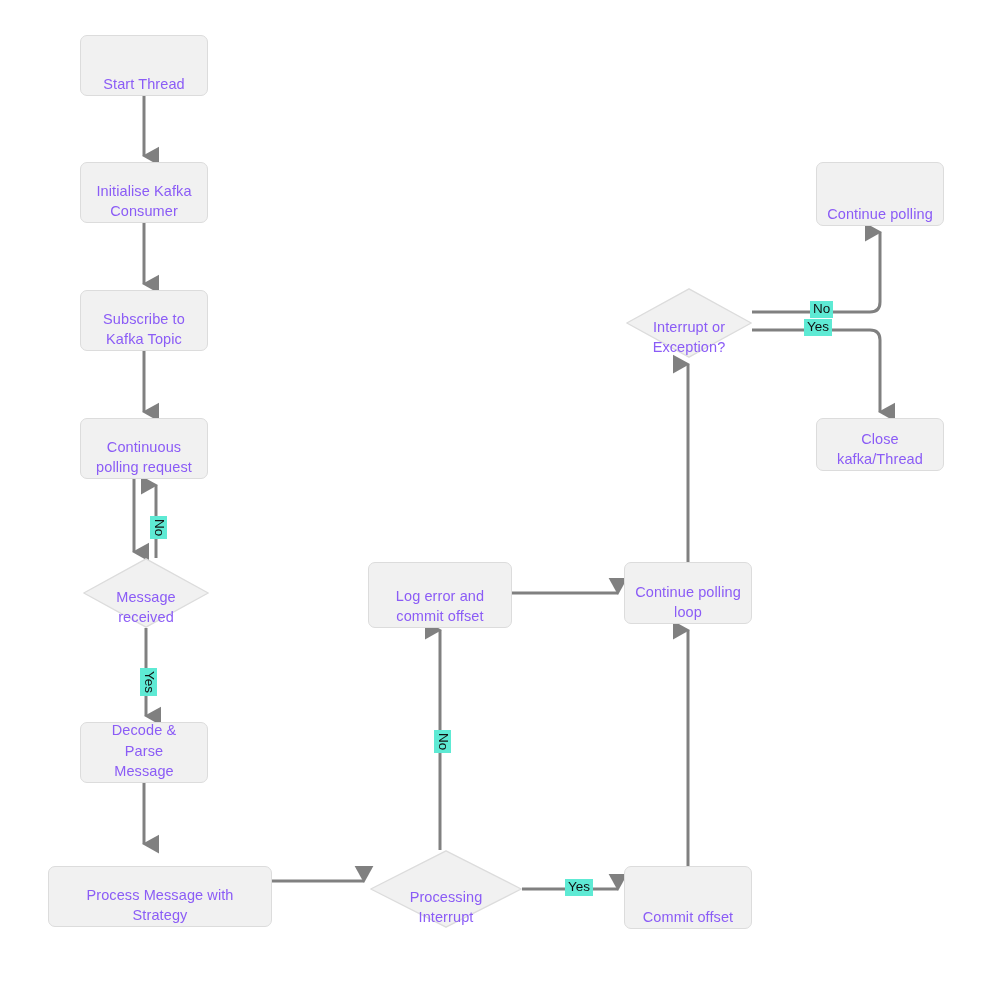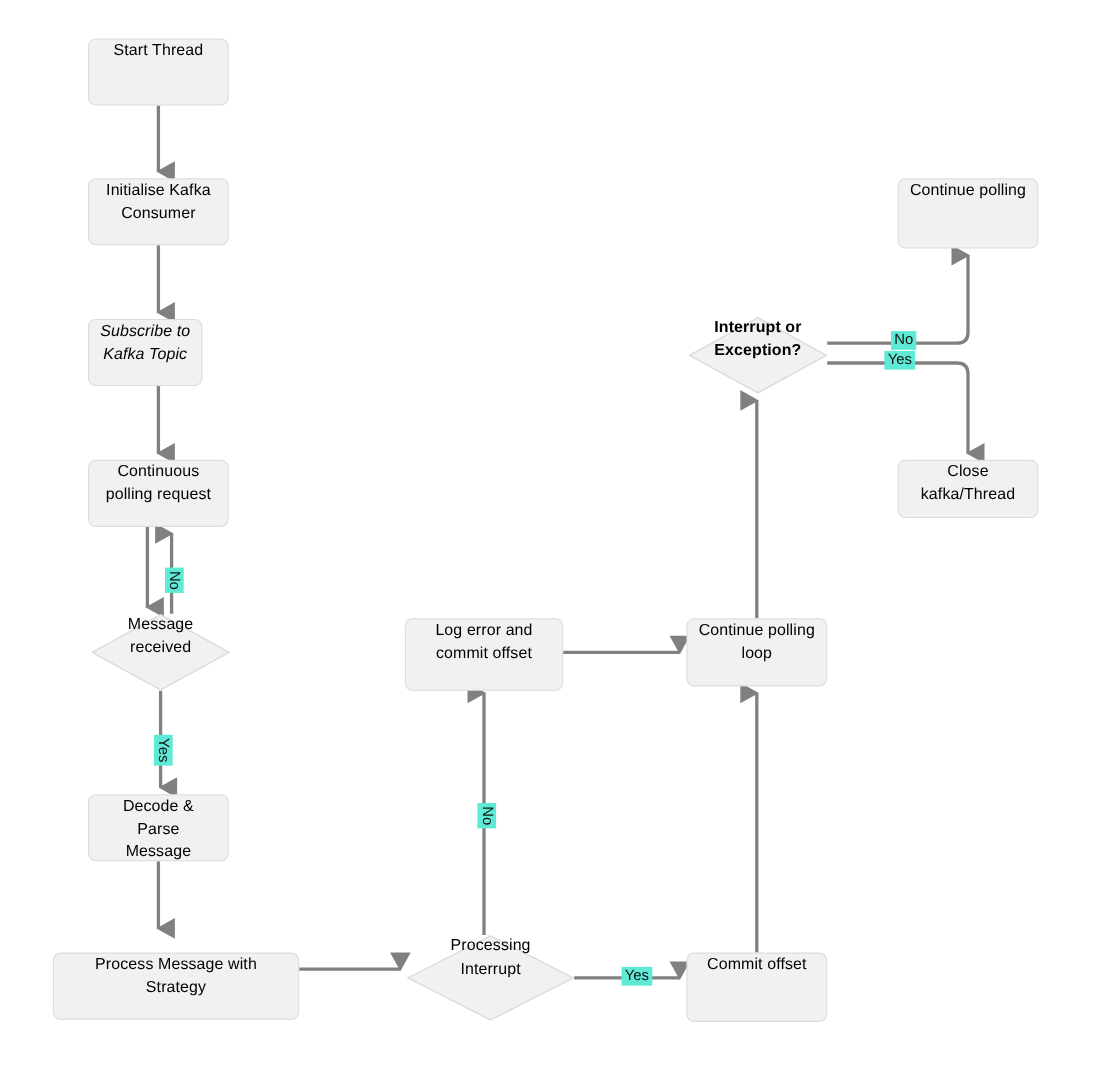--- a/index.html
+++ b/index.html
@@ -24,26 +24,26 @@
     left: 0;
     top: 0;
     width: 998px;
     height: 984px;
     pointer-events: none;
   }
   .node {
     position: absolute;
     box-sizing: border-box;
     display: flex;
-    align-items: flex-start;
+    align-items: flex-end;
     justify-content: center;
     text-align: center;
     font-size: 14.5px;
     line-height: 1.42;
-    color: #000000;
+    color: #8b5cf6;
     letter-spacing: 0.1px;
   }
   .node.box {
     background: #f1f1f1;
     border: 1px solid #dcdcdc;
     border-radius: 7px;
   }
   .node.box .label {
     padding: 0 10px;
     white-space: pre-line;
@@ -110,21 +110,21 @@
   </svg>
 
   <div id="nodes-layer">
       <div class="node box" style="left: 80px; top: 35px; width: 128px; height: 61px;">
         <div class="label">Start Thread</div>
       </div>
       <div class="node box" style="left: 80px; top: 162px; width: 128px; height: 61px;">
         <div class="label">Initialise Kafka
 Consumer</div>
       </div>
-      <div class="node box" style="left: 80px; top: 290px; width: 104px; height: 61px; font-style: italic;">
+      <div class="node box" style="left: 80px; top: 290px; width: 128px; height: 61px;">
         <div class="label">Subscribe to
 Kafka Topic</div>
       </div>
       <div class="node box" style="left: 80px; top: 418px; width: 128px; height: 61px;">
         <div class="label">Continuous
 polling request</div>
       </div>
       <div class="node diamond" style="left: 83px; top: 558px; width: 126px; height: 70px;">
         <svg class="dia-shape" viewBox="0 0 126 70" preserveAspectRatio="none">
           <polygon points="63,0.8 125.2,35 63,69.2 0.8,35" fill="#f1f1f1" stroke="#dcdcdc" stroke-width="1.4" stroke-linejoin="round"></polygon>
@@ -151,21 +151,21 @@
         <div class="label">Log error and
 commit offset</div>
       </div>
       <div class="node box" style="left: 624px; top: 866px; width: 128px; height: 63px;">
         <div class="label">Commit offset</div>
       </div>
       <div class="node box" style="left: 624px; top: 562px; width: 128px; height: 62px;">
         <div class="label">Continue polling
 loop</div>
       </div>
-      <div class="node diamond" style="left: 626px; top: 288px; width: 126px; height: 70px; font-weight: bold;">
+      <div class="node diamond" style="left: 626px; top: 288px; width: 126px; height: 70px;">
         <svg class="dia-shape" viewBox="0 0 126 70" preserveAspectRatio="none">
           <polygon points="63,0.8 125.2,35 63,69.2 0.8,35" fill="#f1f1f1" stroke="#dcdcdc" stroke-width="1.4" stroke-linejoin="round"></polygon>
         </svg>
         <div class="label">Interrupt or
 Exception?</div>
       </div>
       <div class="node box" style="left: 816px; top: 162px; width: 128px; height: 64px;">
         <div class="label">Continue polling</div>
       </div>
       <div class="node box" style="left: 816px; top: 418px; width: 128px; height: 53px;">

